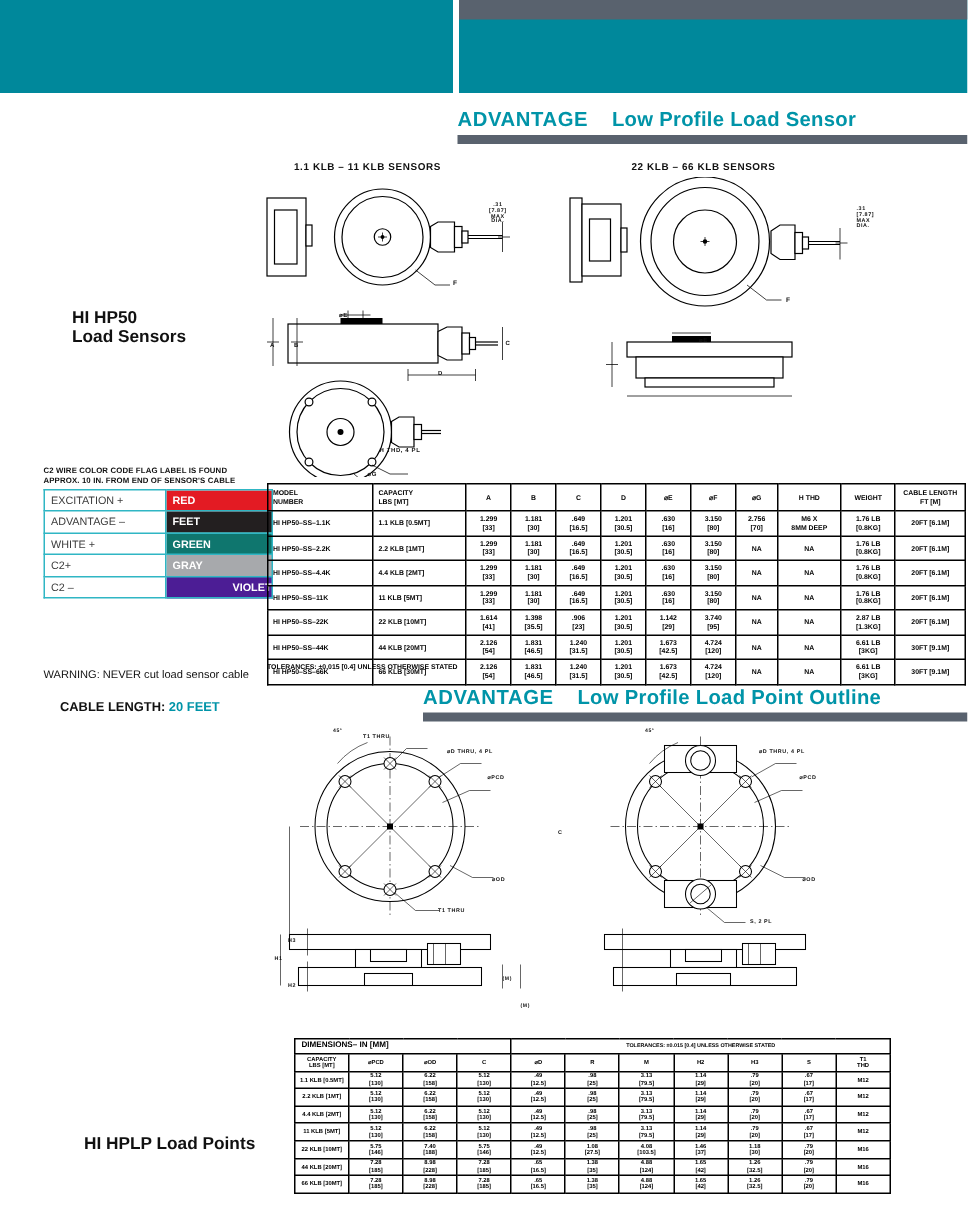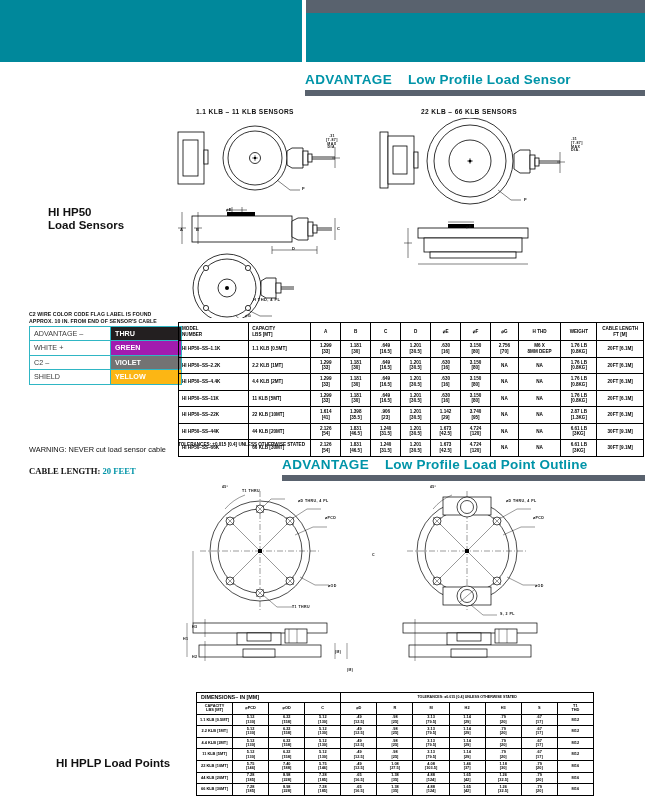--- a/index.html
+++ b/index.html
@@ -42,22 +42,22 @@
     height:13.4px;font-size:7.2px;padding:0 0 0 4px;
     border:1px solid #2fb6c4;line-height:13.4px;white-space:nowrap;
   }
   .cc-label{width:76px;background:#ffffff;color:#3b3b3b;}
   .cc-val{width:66px;font-weight:bold;}
   .warn{
     position:absolute;left:29px;top:445px;font-size:7.4px;font-weight:normal;
     color:#111;white-space:nowrap;
   }
   .cable-len{
-    position:absolute;left:29px;top:466px;font-size:8.6px;font-weight:bold;
-    color:#111;white-space:nowrap;font-family:Liberation Serif, serif;
+    position:absolute;left:40px;top:466px;font-size:8.6px;font-weight:bold;
+    color:#111;white-space:nowrap;
   }
   .cable-len .v{color:#0094a8;}
 
   
   .spec-table{
     position:absolute;border-collapse:collapse;table-layout:fixed;
     font-size:4.6px;color:#000;
   }
   .spec-table th,.spec-table td{
     border:.7px solid #000;text-align:center;vertical-align:middle;
@@ -229,34 +229,38 @@
 <div class="dlbl" style="left:524px;top:197px;font-size:4.4px;">F</div>
 <div class="dlbl" style="left:466px;top:224px;font-size:4px;">⌀E</div>
 
 <div class="cc-note">
   <div>C2 WIRE COLOR CODE FLAG LABEL IS FOUND</div>
   <div>APPROX. 10 IN. FROM END OF SENSOR'S CABLE</div>
 </div>
 <table class="cc-table" id="cc-table">
     <tbody>
       <tr>
+        <td class="cc-label">EXCITATION +</td>
+        <td class="cc-val" style="background: rgb(227, 27, 35); color: rgb(255, 255, 255);">RED</td>
+      </tr>
+      <tr>
         <td class="cc-label">ADVANTAGE –</td>
-        <td class="cc-val" style="background: rgb(35, 31, 32); color: rgb(255, 255, 255);">THRU</td>
+        <td class="cc-val" style="background: rgb(35, 31, 32); color: rgb(255, 255, 255);">FEET</td>
       </tr>
       <tr>
         <td class="cc-label">WHITE +</td>
-        <td class="cc-val" style="background: #a21caf; color: rgb(255, 255, 255);">GREEN</td>
+        <td class="cc-val" style="background: #0f766e; color: rgb(255, 255, 255);">GREEN</td>
+      </tr>
+      <tr>
+        <td class="cc-label">C2+</td>
+        <td class="cc-val" style="background: rgb(167, 169, 172); color: rgb(255, 255, 255);">GRAY</td>
       </tr>
       <tr>
         <td class="cc-label">C2 –</td>
-        <td class="cc-val" style="background: #737373; color: rgb(255, 255, 255);">VIOLET</td>
-      </tr>
-      <tr>
-        <td class="cc-label">SHIELD</td>
-        <td class="cc-val" style="background: rgb(252, 182, 20); color: rgb(255, 255, 255);">YELLOW</td>
+        <td class="cc-val" style="background: #4c1d95; color: rgb(255, 255, 255); text-align: right;">VIOLET</td>
       </tr>
     </tbody>
   </table>
 <div class="warn">WARNING: NEVER cut load sensor cable</div>
 <div class="cable-len">
   <span>CABLE LENGTH:</span>
   <span class="v">20 FEET</span>
 </div>
 
 <table class="spec-table" id="sensor-spec-table">

